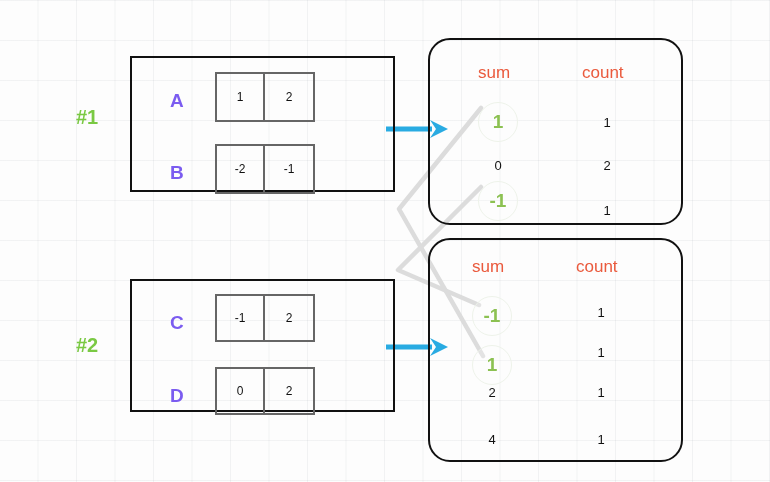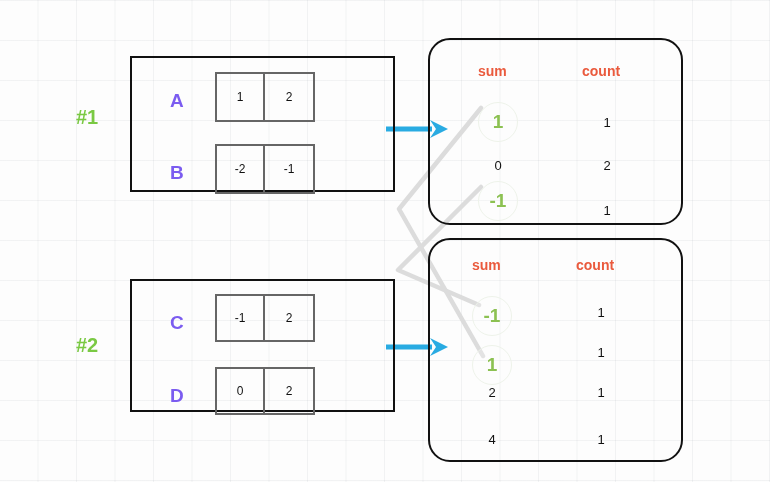--- a/index.html
+++ b/index.html
@@ -79,23 +79,23 @@
   
   .agg-table {
     position: absolute;
     border: 2px solid #111111;
     border-radius: 22px;
     box-sizing: border-box;
     background: transparent;
   }
   .col-head {
     position: absolute;
-    font-size: 14px;
+    font-size: 17px;
     color: #ea5a3d;
-    font-weight: bold;
+    font-weight: normal;
     white-space: nowrap;
   }
   .val {
     position: absolute;
     font-size: 13px;
     color: #111111;
     white-space: nowrap;
     text-align: center;
     transform: translate(-50%, -50%);
   }

